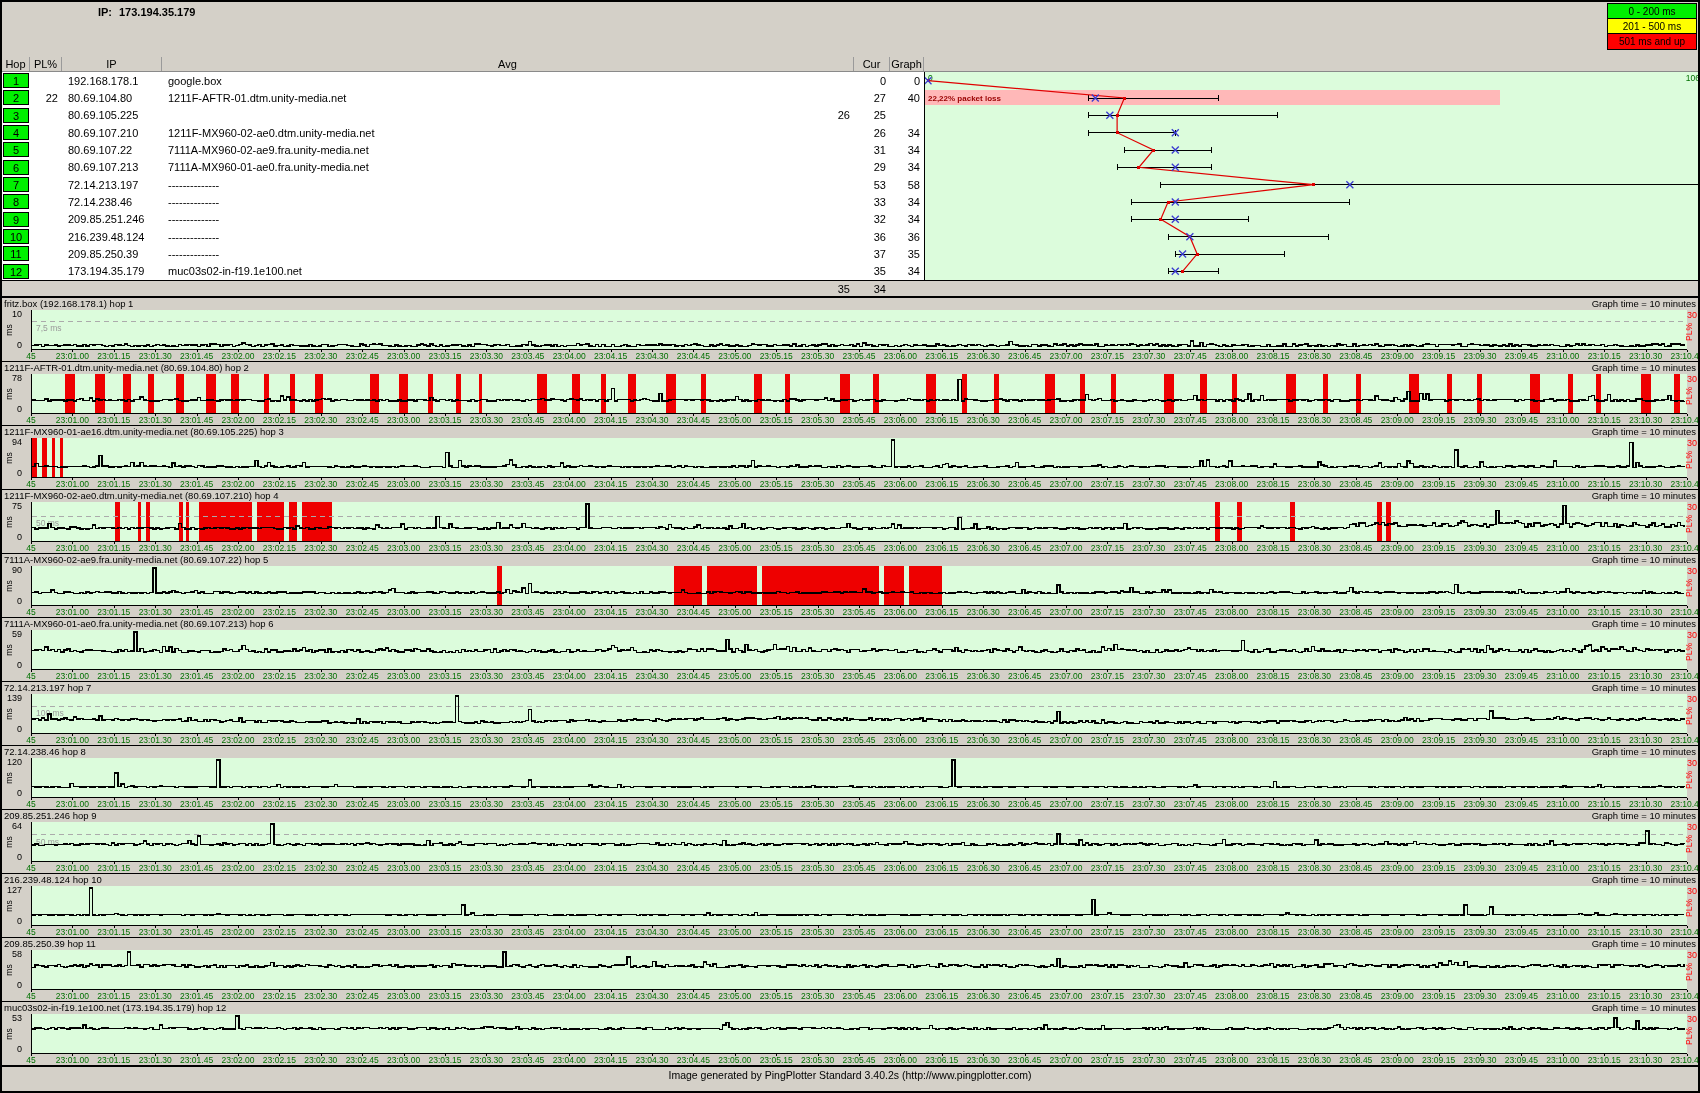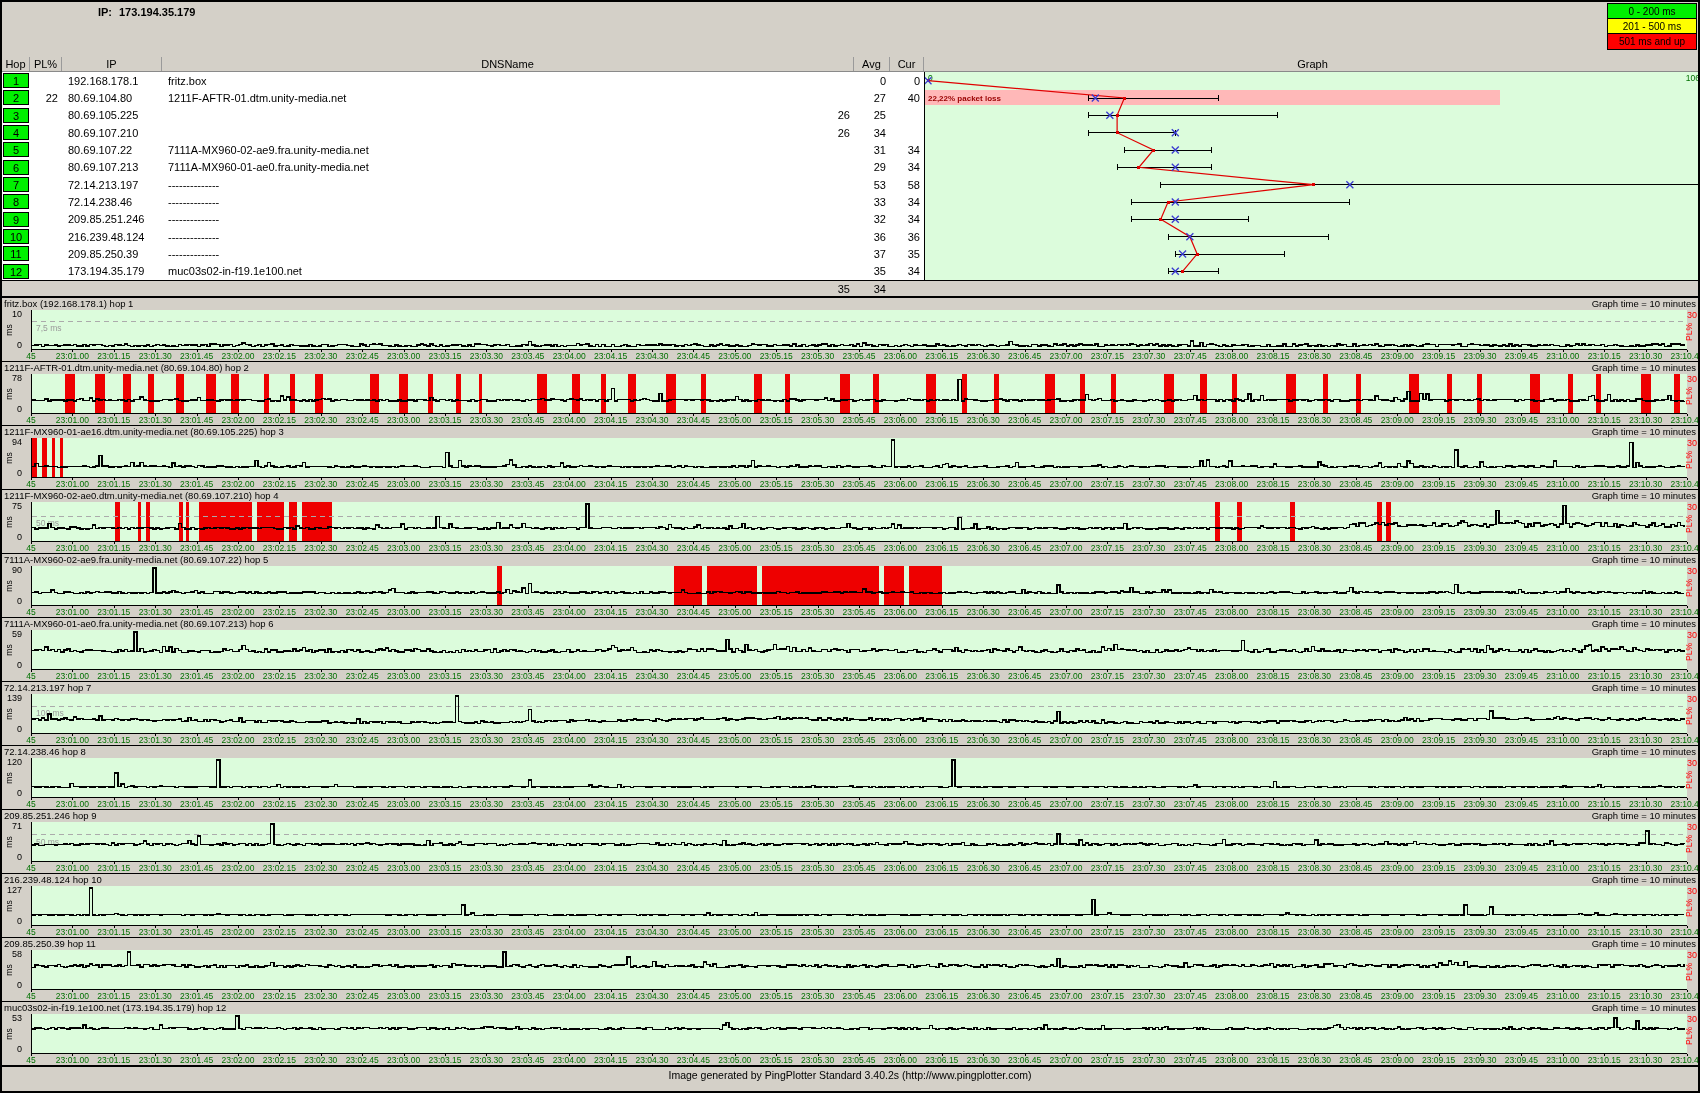--- a/index.html
+++ b/index.html
@@ -67,31 +67,30 @@
         <div class="legend-row" style="background: rgb(255, 255, 0);">201 - 500 ms</div>
         <div class="legend-row" style="background: rgb(255, 0, 0);">501 ms and up</div>
       </div>
   </div>
 
   <div class="ptable">
     <div class="thead" id="thead">
         <div class="th">Hop</div>
         <div class="th">PL%</div>
         <div class="th">IP</div>
-        <div class="th">DNSName</div>
         <div class="th">Avg</div>
         <div class="th">Cur</div>
         <div class="th">Graph</div>
       </div>
     <div class="rows" id="rows">
         <div class="trow">
           <div class="hopcell cell">1</div>
           <div class="plcell cell"></div>
           <div class="ipcell cell">192.168.178.1</div>
-          <div class="dnscell cell">fritz.box</div>
+          <div class="dnscell cell">google.box</div>
           <div class="avgcell cell">0</div>
           <div class="curcell cell">0</div>
         </div>
         <div class="trow">
           <div class="hopcell cell">2</div>
           <div class="plcell cell">22</div>
           <div class="ipcell cell">80.69.104.80</div>
           <div class="dnscell cell">1211F-AFTR-01.dtm.unity-media.net</div>
           <div class="avgcell cell">27</div>
           <div class="curcell cell">40</div>
@@ -100,20 +99,21 @@
           <div class="hopcell cell">3</div>
           <div class="plcell cell"></div>
           <div class="ipcell cell">80.69.105.225</div>
           <div class="avgcell cell">26</div>
           <div class="curcell cell">25</div>
         </div>
         <div class="trow">
           <div class="hopcell cell">4</div>
           <div class="plcell cell"></div>
           <div class="ipcell cell">80.69.107.210</div>
+          <div class="dnscell cell">1211F-MX960-02-ae0.dtm.unity-media.net</div>
           <div class="avgcell cell">26</div>
           <div class="curcell cell">34</div>
         </div>
         <div class="trow">
           <div class="hopcell cell">5</div>
           <div class="plcell cell"></div>
           <div class="ipcell cell">80.69.107.22</div>
           <div class="dnscell cell">7111A-MX960-02-ae9.fra.unity-media.net</div>
           <div class="avgcell cell">31</div>
           <div class="curcell cell">34</div>
@@ -1176,21 +1176,21 @@
           <div class="xtick" style="left: 1685px;"></div>
           <div class="xlab" style="left: 1685px;">23:10.45</div>
         </div>
       </div>
       <div class="gsection">
         <div class="ghead">
           <span class="gtitle">209.85.251.246 hop 9</span>
           <span class="gtime">Graph time = 10 minutes</span>
         </div>
         <div class="gplotrow">
-          <div class="ymax">71</div>
+          <div class="ymax">64</div>
           <div class="msunit">ms</div>
           <div class="yzero">0</div>
           <div class="plot">
             <svg viewBox="0 0 1656 40" preserveAspectRatio="none" shape-rendering="crispEdges">
               <line x1="0" y1="13.239436619718312" x2="1656" y2="13.239436619718312" stroke="#aaaaaa" stroke-width="1" stroke-dasharray="5 4"></line>
               <text x="4" y="23.23943661971831" font-size="8.5" fill="#9a9a9a">50 ms</text>
               <path d="M0,23.4L3.2,23.4L3.2,22.8L6.4,22.8L6.4,24.0L9.6,24.0L9.6,24.0L12.7,24.0L12.7,23.1L15.9,23.1L15.9,23.2L19.1,23.2L19.1,23.3L22.3,23.3L22.3,23.5L25.5,23.5L25.5,23.0L28.7,23.0L28.7,22.9L31.8,22.9L31.8,22.7L35.0,22.7L35.0,23.2L38.2,23.2L38.2,21.8L41.4,21.8L41.4,23.4L44.6,23.4L44.6,23.6L47.8,23.6L47.8,22.4L51.0,22.4L51.0,23.3L54.1,23.3L54.1,22.4L57.3,22.4L57.3,21.9L60.5,21.9L60.5,22.1L63.7,22.1L63.7,22.6L66.9,22.6L66.9,22.3L70.1,22.3L70.1,22.7L73.2,22.7L73.2,23.0L76.4,23.0L76.4,24.0L79.6,24.0L79.6,21.7L82.8,21.7L82.8,23.4L86.0,23.4L86.0,22.1L89.2,22.1L89.2,22.4L92.4,22.4L92.4,22.3L95.5,22.3L95.5,22.2L98.7,22.2L98.7,22.3L101.9,22.3L101.9,23.4L105.1,23.4L105.1,23.2L108.3,23.2L108.3,22.1L111.5,22.1L111.5,19.5L114.6,19.5L114.6,22.7L117.8,22.7L117.8,24.0L121.0,24.0L121.0,22.1L124.2,22.1L124.2,22.7L127.4,22.7L127.4,21.8L130.6,21.8L130.6,23.9L133.8,23.9L133.8,22.4L136.9,22.4L136.9,22.0L140.1,22.0L140.1,23.0L143.3,23.0L143.3,24.0L146.5,24.0L146.5,23.2L149.7,23.2L149.7,21.9L152.9,21.9L152.9,22.2L156.0,22.2L156.0,19.2L159.2,19.2L159.2,22.6L162.4,22.6L162.4,23.6L165.6,23.6L165.6,14.3L168.8,14.3L168.8,23.3L172.0,23.3L172.0,23.3L175.2,23.3L175.2,22.9L178.3,22.9L178.3,23.7L181.5,23.7L181.5,22.9L184.7,22.9L184.7,22.5L187.9,22.5L187.9,23.5L191.1,23.5L191.1,21.7L194.3,21.7L194.3,22.8L197.4,22.8L197.4,22.0L200.6,22.0L200.6,23.4L203.8,23.4L203.8,23.3L207.0,23.3L207.0,22.3L210.2,22.3L210.2,21.8L213.4,21.8L213.4,23.5L216.6,23.5L216.6,21.9L219.7,21.9L219.7,23.7L222.9,23.7L222.9,22.0L226.1,22.0L226.1,23.9L229.3,23.9L229.3,23.8L232.5,23.8L232.5,23.0L235.7,23.0L235.7,22.1L238.8,22.1L238.8,2.0L242.0,2.0L242.0,23.2L245.2,23.2L245.2,23.4L248.4,23.4L248.4,23.9L251.6,23.9L251.6,22.9L254.8,22.9L254.8,22.3L258.0,22.3L258.0,23.1L261.1,23.1L261.1,23.8L264.3,23.8L264.3,22.7L267.5,22.7L267.5,22.9L270.7,22.9L270.7,23.9L273.9,23.9L273.9,22.0L277.1,22.0L277.1,22.0L280.2,22.0L280.2,23.3L283.4,23.3L283.4,22.8L286.6,22.8L286.6,23.6L289.8,23.6L289.8,22.6L293.0,22.6L293.0,22.7L296.2,22.7L296.2,22.5L299.4,22.5L299.4,22.8L302.5,22.8L302.5,23.2L305.7,23.2L305.7,23.1L308.9,23.1L308.9,22.8L312.1,22.8L312.1,22.1L315.3,22.1L315.3,22.9L318.5,22.9L318.5,22.0L321.6,22.0L321.6,23.5L324.8,23.5L324.8,21.8L328.0,21.8L328.0,22.7L331.2,22.7L331.2,22.0L334.4,22.0L334.4,21.4L337.6,21.4L337.6,22.5L340.8,22.5L340.8,22.1L343.9,22.1L343.9,23.2L347.1,23.2L347.1,23.7L350.3,23.7L350.3,22.9L353.5,22.9L353.5,22.8L356.7,22.8L356.7,22.2L359.9,22.2L359.9,22.6L363.0,22.6L363.0,22.5L366.2,22.5L366.2,23.7L369.4,23.7L369.4,22.5L372.6,22.5L372.6,22.7L375.8,22.7L375.8,22.8L379.0,22.8L379.0,22.8L382.2,22.8L382.2,23.7L385.3,23.7L385.3,23.7L388.5,23.7L388.5,23.9L391.7,23.9L391.7,23.8L394.9,23.8L394.9,19.0L398.1,19.0L398.1,24.0L401.3,24.0L401.3,22.1L404.4,22.1L404.4,22.1L407.6,22.1L407.6,21.7L410.8,21.7L410.8,23.7L414.0,23.7L414.0,23.7L417.2,23.7L417.2,22.4L420.4,22.4L420.4,23.5L423.6,23.5L423.6,21.9L426.7,21.9L426.7,20.3L429.9,20.3L429.9,23.3L433.1,23.3L433.1,22.9L436.3,22.9L436.3,23.4L439.5,23.4L439.5,23.5L442.7,23.5L442.7,22.3L445.8,22.3L445.8,21.8L449.0,21.8L449.0,21.9L452.2,21.9L452.2,23.2L455.4,23.2L455.4,22.2L458.6,22.2L458.6,22.0L461.8,22.0L461.8,22.2L465.0,22.2L465.0,23.9L468.1,23.9L468.1,23.1L471.3,23.1L471.3,23.9L474.5,23.9L474.5,23.1L477.7,23.1L477.7,22.0L480.9,22.0L480.9,23.0L484.1,23.0L484.1,23.2L487.2,23.2L487.2,22.6L490.4,22.6L490.4,22.8L493.6,22.8L493.6,23.0L496.8,23.0L496.8,22.2L500.0,22.2L500.0,21.7L503.2,21.7L503.2,22.2L506.4,22.2L506.4,22.8L509.5,22.8L509.5,22.1L512.7,22.1L512.7,22.0L515.9,22.0L515.9,23.5L519.1,23.5L519.1,22.3L522.3,22.3L522.3,23.9L525.5,23.9L525.5,23.1L528.6,23.1L528.6,22.9L531.8,22.9L531.8,24.0L535.0,24.0L535.0,21.8L538.2,21.8L538.2,23.8L541.4,23.8L541.4,23.8L544.6,23.8L544.6,22.3L547.8,22.3L547.8,23.7L550.9,23.7L550.9,22.3L554.1,22.3L554.1,21.9L557.3,21.9L557.3,22.2L560.5,22.2L560.5,22.8L563.7,22.8L563.7,22.4L566.9,22.4L566.9,23.9L570.0,23.9L570.0,22.4L573.2,22.4L573.2,21.9L576.4,21.9L576.4,21.9L579.6,21.9L579.6,22.2L582.8,22.2L582.8,23.6L586.0,23.6L586.0,23.4L589.2,23.4L589.2,21.8L592.3,21.8L592.3,24.0L595.5,24.0L595.5,23.8L598.7,23.8L598.7,23.1L601.9,23.1L601.9,23.2L605.1,23.2L605.1,22.2L608.3,22.2L608.3,21.8L611.4,21.8L611.4,21.8L614.6,21.8L614.6,22.2L617.8,22.2L617.8,23.1L621.0,23.1L621.0,23.2L624.2,23.2L624.2,21.7L627.4,21.7L627.4,23.8L630.6,23.8L630.6,23.8L633.7,23.8L633.7,22.3L636.9,22.3L636.9,23.9L640.1,23.9L640.1,22.1L643.3,22.1L643.3,23.0L646.5,23.0L646.5,23.2L649.7,23.2L649.7,20.8L652.8,20.8L652.8,23.6L656.0,23.6L656.0,22.2L659.2,22.2L659.2,23.1L662.4,23.1L662.4,23.9L665.6,23.9L665.6,23.2L668.8,23.2L668.8,23.8L672.0,23.8L672.0,22.8L675.1,22.8L675.1,22.9L678.3,22.9L678.3,23.3L681.5,23.3L681.5,22.1L684.7,22.1L684.7,23.1L687.9,23.1L687.9,23.4L691.1,23.4L691.1,18.7L694.2,18.7L694.2,23.4L697.4,23.4L697.4,24.0L700.6,24.0L700.6,23.8L703.8,23.8L703.8,22.9L707.0,22.9L707.0,22.4L710.2,22.4L710.2,21.7L713.4,21.7L713.4,23.0L716.5,23.0L716.5,22.5L719.7,22.5L719.7,23.7L722.9,23.7L722.9,23.9L726.1,23.9L726.1,23.1L729.3,23.1L729.3,22.2L732.5,22.2L732.5,23.4L735.6,23.4L735.6,22.7L738.8,22.7L738.8,21.8L742.0,21.8L742.0,23.6L745.2,23.6L745.2,23.6L748.4,23.6L748.4,22.9L751.6,22.9L751.6,21.8L754.8,21.8L754.8,22.7L757.9,22.7L757.9,22.8L761.1,22.8L761.1,21.8L764.3,21.8L764.3,22.0L767.5,22.0L767.5,22.2L770.7,22.2L770.7,22.5L773.9,22.5L773.9,22.1L777.0,22.1L777.0,23.6L780.2,23.6L780.2,23.2L783.4,23.2L783.4,21.9L786.6,21.9L786.6,23.5L789.8,23.5L789.8,22.4L793.0,22.4L793.0,21.8L796.2,21.8L796.2,23.7L799.3,23.7L799.3,21.8L802.5,21.8L802.5,23.9L805.7,23.9L805.7,22.5L808.9,22.5L808.9,22.3L812.1,22.3L812.1,23.2L815.3,23.2L815.3,22.0L818.4,22.0L818.4,22.5L821.6,22.5L821.6,24.0L824.8,24.0L824.8,23.4L828.0,23.4L828.0,23.0L831.2,23.0L831.2,22.6L834.4,22.6L834.4,23.5L837.6,23.5L837.6,22.1L840.7,22.1L840.7,23.3L843.9,23.3L843.9,21.1L847.1,21.1L847.1,23.1L850.3,23.1L850.3,22.9L853.5,22.9L853.5,23.4L856.7,23.4L856.7,22.2L859.8,22.2L859.8,22.8L863.0,22.8L863.0,22.4L866.2,22.4L866.2,22.7L869.4,22.7L869.4,22.1L872.6,22.1L872.6,20.1L875.8,20.1L875.8,22.7L879.0,22.7L879.0,22.5L882.1,22.5L882.1,23.0L885.3,23.0L885.3,23.8L888.5,23.8L888.5,24.0L891.7,24.0L891.7,22.5L894.9,22.5L894.9,22.0L898.1,22.0L898.1,22.4L901.2,22.4L901.2,21.9L904.4,21.9L904.4,22.5L907.6,22.5L907.6,23.4L910.8,23.4L910.8,23.3L914.0,23.3L914.0,21.9L917.2,21.9L917.2,24.0L920.4,24.0L920.4,22.6L923.5,22.6L923.5,22.4L926.7,22.4L926.7,22.7L929.9,22.7L929.9,21.0L933.1,21.0L933.1,24.0L936.3,24.0L936.3,24.0L939.5,24.0L939.5,22.7L942.6,22.7L942.6,23.7L945.8,23.7L945.8,23.9L949.0,23.9L949.0,24.0L952.2,24.0L952.2,24.0L955.4,24.0L955.4,22.6L958.6,22.6L958.6,23.0L961.8,23.0L961.8,22.1L964.9,22.1L964.9,23.8L968.1,23.8L968.1,23.9L971.3,23.9L971.3,23.5L974.5,23.5L974.5,23.8L977.7,23.8L977.7,22.6L980.9,22.6L980.9,23.8L984.0,23.8L984.0,23.2L987.2,23.2L987.2,21.7L990.4,21.7L990.4,23.8L993.6,23.8L993.6,22.8L996.8,22.8L996.8,23.3L1000.0,23.3L1000.0,21.8L1003.2,21.8L1003.2,21.7L1006.3,21.7L1006.3,22.7L1009.5,22.7L1009.5,22.7L1012.7,22.7L1012.7,23.2L1015.9,23.2L1015.9,22.3L1019.1,22.3L1019.1,24.0L1022.3,24.0L1022.3,22.4L1025.4,22.4L1025.4,12.2L1028.6,12.2L1028.6,22.5L1031.8,22.5L1031.8,21.8L1035.0,21.8L1035.0,23.2L1038.2,23.2L1038.2,22.7L1041.4,22.7L1041.4,22.4L1044.6,22.4L1044.6,23.6L1047.7,23.6L1047.7,18.4L1050.9,18.4L1050.9,23.8L1054.1,23.8L1054.1,21.7L1057.3,21.7L1057.3,23.7L1060.5,23.7L1060.5,22.2L1063.7,22.2L1063.7,22.6L1066.8,22.6L1066.8,23.7L1070.0,23.7L1070.0,23.0L1073.2,23.0L1073.2,22.3L1076.4,22.3L1076.4,22.1L1079.6,22.1L1079.6,23.4L1082.8,23.4L1082.8,22.8L1086.0,22.8L1086.0,24.0L1089.1,24.0L1089.1,22.9L1092.3,22.9L1092.3,22.4L1095.5,22.4L1095.5,22.2L1098.7,22.2L1098.7,23.1L1101.9,23.1L1101.9,22.4L1105.1,22.4L1105.1,22.3L1108.2,22.3L1108.2,21.7L1111.4,21.7L1111.4,22.5L1114.6,22.5L1114.6,23.8L1117.8,23.8L1117.8,22.8L1121.0,22.8L1121.0,23.0L1124.2,23.0L1124.2,22.3L1127.4,22.3L1127.4,23.9L1130.5,23.9L1130.5,24.0L1133.7,24.0L1133.7,23.2L1136.9,23.2L1136.9,23.1L1140.1,23.1L1140.1,21.9L1143.3,21.9L1143.3,21.9L1146.5,21.9L1146.5,24.0L1149.6,24.0L1149.6,23.1L1152.8,23.1L1152.8,23.9L1156.0,23.9L1156.0,23.0L1159.2,23.0L1159.2,23.9L1162.4,23.9L1162.4,22.0L1165.6,22.0L1165.6,21.9L1168.8,21.9L1168.8,22.9L1171.9,22.9L1171.9,22.9L1175.1,22.9L1175.1,23.0L1178.3,23.0L1178.3,23.9L1181.5,23.9L1181.5,23.8L1184.7,23.8L1184.7,22.2L1187.9,22.2L1187.9,22.1L1191.0,22.1L1191.0,17.9L1194.2,17.9L1194.2,23.7L1197.4,23.7L1197.4,23.8L1200.6,23.8L1200.6,22.5L1203.8,22.5L1203.8,22.3L1207.0,22.3L1207.0,22.8L1210.2,22.8L1210.2,23.9L1213.3,23.9L1213.3,23.1L1216.5,23.1L1216.5,22.8L1219.7,22.8L1219.7,22.4L1222.9,22.4L1222.9,23.1L1226.1,23.1L1226.1,23.1L1229.3,23.1L1229.3,23.5L1232.4,23.5L1232.4,22.0L1235.6,22.0L1235.6,22.0L1238.8,22.0L1238.8,22.7L1242.0,22.7L1242.0,23.0L1245.2,23.0L1245.2,22.4L1248.4,22.4L1248.4,23.8L1251.6,23.8L1251.6,23.9L1254.7,23.9L1254.7,23.0L1257.9,23.0L1257.9,23.4L1261.1,23.4L1261.1,21.8L1264.3,21.8L1264.3,22.7L1267.5,22.7L1267.5,22.6L1270.7,22.6L1270.7,24.0L1273.8,24.0L1273.8,23.1L1277.0,23.1L1277.0,23.2L1280.2,23.2L1280.2,22.9L1283.4,22.9L1283.4,18.3L1286.6,18.3L1286.6,23.4L1289.8,23.4L1289.8,22.7L1293.0,22.7L1293.0,23.2L1296.1,23.2L1296.1,22.4L1299.3,22.4L1299.3,22.6L1302.5,22.6L1302.5,23.8L1305.7,23.8L1305.7,23.5L1308.9,23.5L1308.9,23.6L1312.1,23.6L1312.1,23.1L1315.2,23.1L1315.2,23.1L1318.4,23.1L1318.4,22.9L1321.6,22.9L1321.6,22.5L1324.8,22.5L1324.8,23.4L1328.0,23.4L1328.0,23.3L1331.2,23.3L1331.2,22.6L1334.4,22.6L1334.4,21.9L1337.5,21.9L1337.5,23.1L1340.7,23.1L1340.7,24.0L1343.9,24.0L1343.9,23.2L1347.1,23.2L1347.1,22.5L1350.3,22.5L1350.3,22.7L1353.5,22.7L1353.5,20.0L1356.6,20.0L1356.6,22.7L1359.8,22.7L1359.8,22.1L1363.0,22.1L1363.0,22.5L1366.2,22.5L1366.2,23.4L1369.4,23.4L1369.4,22.8L1372.6,22.8L1372.6,23.5L1375.8,23.5L1375.8,22.1L1378.9,22.1L1378.9,21.8L1382.1,21.8L1382.1,20.0L1385.3,20.0L1385.3,22.9L1388.5,22.9L1388.5,22.2L1391.7,22.2L1391.7,22.2L1394.9,22.2L1394.9,23.0L1398.0,23.0L1398.0,23.1L1401.2,23.1L1401.2,22.0L1404.4,22.0L1404.4,22.9L1407.6,22.9L1407.6,23.8L1410.8,23.8L1410.8,23.5L1414.0,23.5L1414.0,22.9L1417.2,22.9L1417.2,22.6L1420.3,22.6L1420.3,21.9L1423.5,21.9L1423.5,23.6L1426.7,23.6L1426.7,23.5L1429.9,23.5L1429.9,22.2L1433.1,22.2L1433.1,22.5L1436.3,22.5L1436.3,22.4L1439.4,22.4L1439.4,21.9L1442.6,21.9L1442.6,22.4L1445.8,22.4L1445.8,22.3L1449.0,22.3L1449.0,23.7L1452.2,23.7L1452.2,23.7L1455.4,23.7L1455.4,23.2L1458.6,23.2L1458.6,23.0L1461.7,23.0L1461.7,22.7L1464.9,22.7L1464.9,23.0L1468.1,23.0L1468.1,21.8L1471.3,21.8L1471.3,22.4L1474.5,22.4L1474.5,24.0L1477.7,24.0L1477.7,22.5L1480.8,22.5L1480.8,23.3L1484.0,23.3L1484.0,23.0L1487.2,23.0L1487.2,23.2L1490.4,23.2L1490.4,23.1L1493.6,23.1L1493.6,23.5L1496.8,23.5L1496.8,21.9L1500.0,21.9L1500.0,23.8L1503.1,23.8L1503.1,22.0L1506.3,22.0L1506.3,23.8L1509.5,23.8L1509.5,23.9L1512.7,23.9L1512.7,22.3L1515.9,22.3L1515.9,23.2L1519.1,23.2L1519.1,19.7L1522.2,19.7L1522.2,23.6L1525.4,23.6L1525.4,23.1L1528.6,23.1L1528.6,23.1L1531.8,23.1L1531.8,22.7L1535.0,22.7L1535.0,23.5L1538.2,23.5L1538.2,23.0L1541.4,23.0L1541.4,22.2L1544.5,22.2L1544.5,22.7L1547.7,22.7L1547.7,22.8L1550.9,22.8L1550.9,21.8L1554.1,21.8L1554.1,22.3L1557.3,22.3L1557.3,23.2L1560.5,23.2L1560.5,22.1L1563.6,22.1L1563.6,21.8L1566.8,21.8L1566.8,23.3L1570.0,23.3L1570.0,22.7L1573.2,22.7L1573.2,23.4L1576.4,23.4L1576.4,22.6L1579.6,22.6L1579.6,23.2L1582.8,23.2L1582.8,21.8L1585.9,21.8L1585.9,21.9L1589.1,21.9L1589.1,22.5L1592.3,22.5L1592.3,22.0L1595.5,22.0L1595.5,23.5L1598.7,23.5L1598.7,23.3L1601.9,23.3L1601.9,22.9L1605.0,22.9L1605.0,23.6L1608.2,23.6L1608.2,21.7L1611.4,21.7L1611.4,21.7L1614.6,21.7L1614.6,9.0L1617.8,9.0L1617.8,22.4L1621.0,22.4L1621.0,22.0L1624.2,22.0L1624.2,23.3L1627.3,23.3L1627.3,23.3L1630.5,23.3L1630.5,24.0L1633.7,24.0L1633.7,21.7L1636.9,21.7L1636.9,22.0L1640.1,22.0L1640.1,23.3L1643.3,23.3L1643.3,23.8L1646.4,23.8L1646.4,23.2L1649.6,23.2L1649.6,22.7L1652.8,22.7L1652.8,22.8" fill="none" stroke="#000" stroke-width="1.5"></path>
             </svg>
           </div>
           <div class="plmax">30</div>

